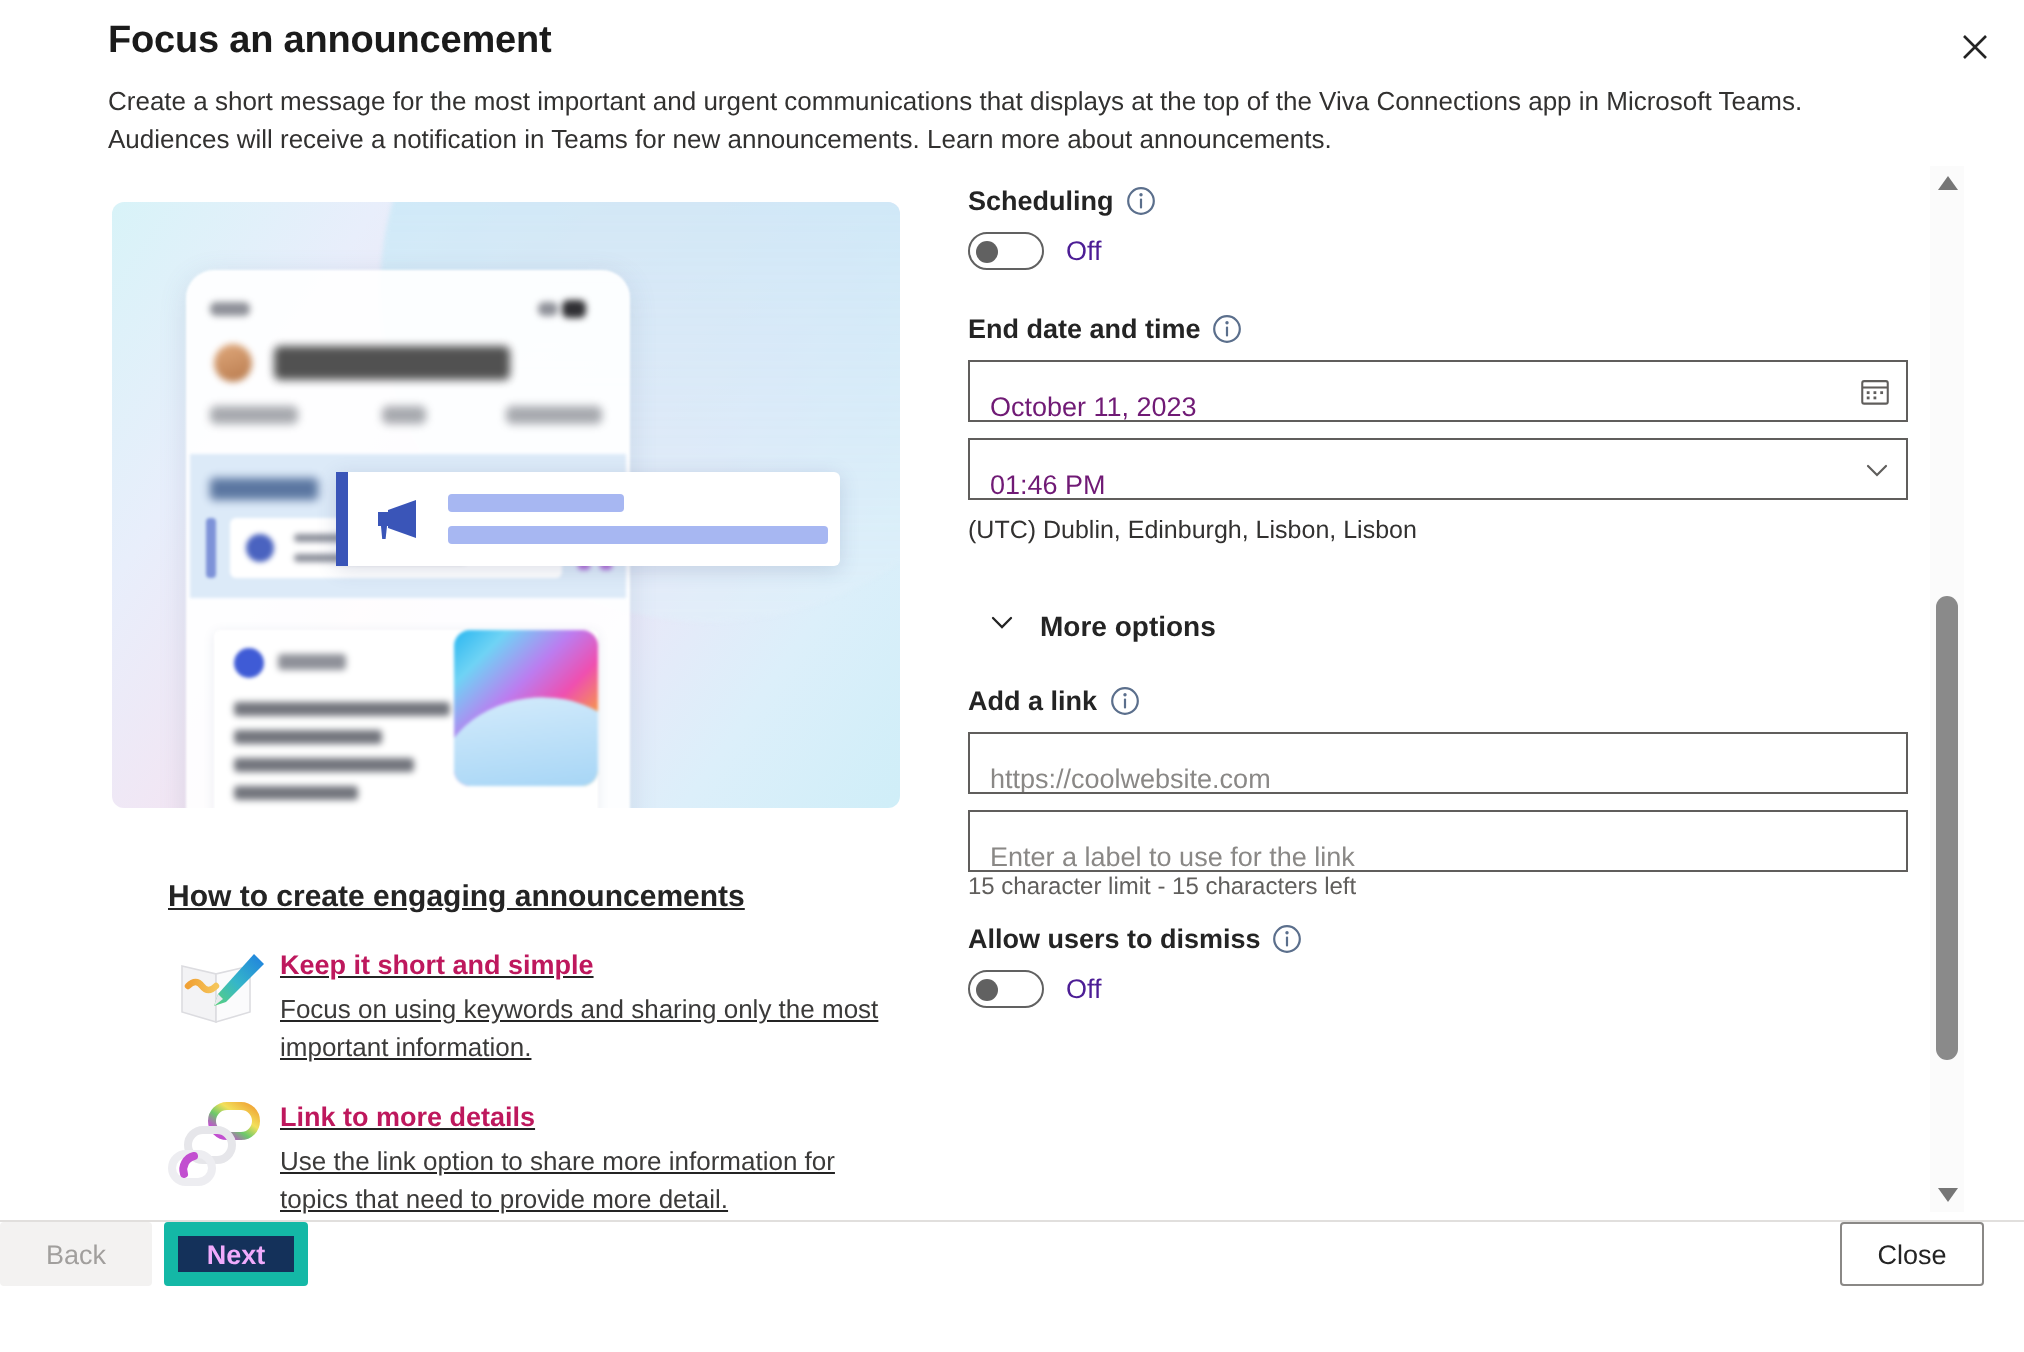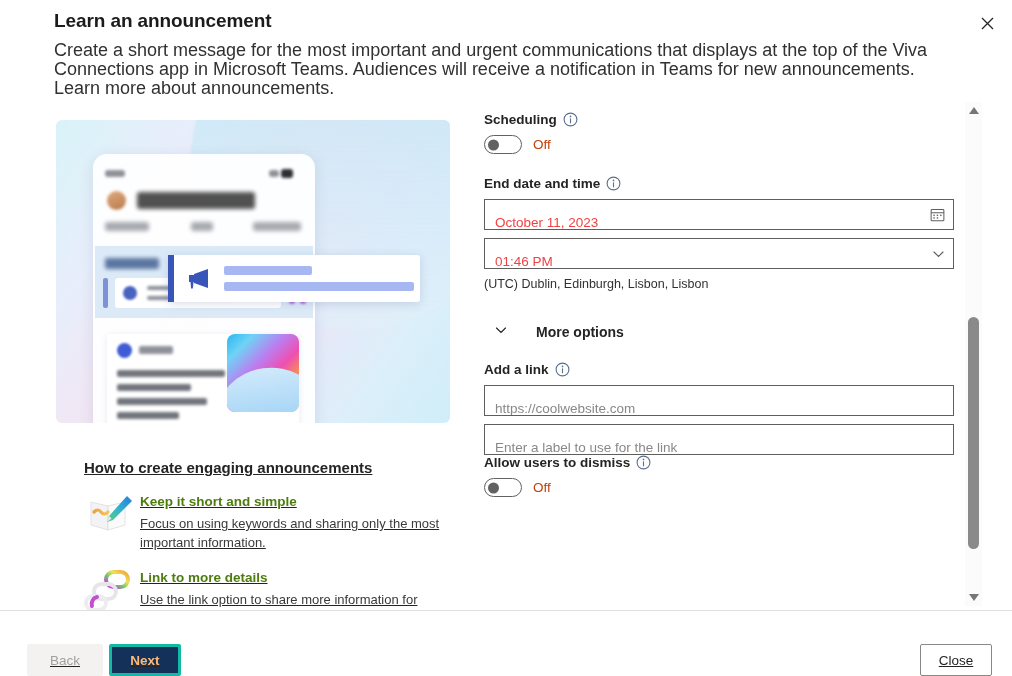--- a/index.html
+++ b/index.html
@@ -31,21 +31,21 @@
   .header h1 {
     margin: 0;
     font-size: 19px;
     font-weight: 600;
     letter-spacing: -0.1px;
     color: #1b1b1b;
     line-height: 26px;
   }
   .header p {
     margin: 7px 0 0 0;
-    font-size: 18px;
+    font-size: 13px;
     line-height: 19px;
     color: #323130;
     max-width: 910px;
   }
   .header p .learn-link {
     color: #323130;
     text-decoration: none;
     cursor: pointer;
   }
   .close-btn {
@@ -169,21 +169,21 @@
   .tip .tip-icon {
     flex: 0 0 56px;
     width: 56px; height: 52px;
     position: relative;
   }
   .tip .tip-body { padding-top: 2px; }
   .tip h3 {
     margin: 0;
     font-size: 13.5px;
     font-weight: 600;
-    color: #4d7c0f;
+    color: #be185d;
     line-height: 19px;
   }
   .tip p {
     margin: 3px 0 0 0;
     font-size: 13px;
     line-height: 19px;
     color: #3b3a39;
   }
 
   
@@ -219,30 +219,30 @@
     padding: 0;
   }
   .toggle .knob {
     position: absolute;
     left: 3px; top: 50%;
     transform: translateY(-50%);
     width: 11px; height: 11px;
     border-radius: 50%;
     background: #616161;
   }
-  .toggle-state { font-size: 13.5px; color: #c2410c; }
+  .toggle-state { font-size: 13.5px; color: #4c1d95; }
 
   .text-input {
     width: 100%;
     height: 31px;
     border: 1px solid #605e5c;
     background: #ffffff;
     font-family: "Liberation Sans", sans-serif;
     font-size: 13.5px;
-    color: #ef4444;
+    color: #701a75;
     padding: 16px 34px 0 10px;
     outline: none;
     display: block;
   }
   .text-input::placeholder { color: #8a8886; }
   .input-wrap { position: relative; margin-bottom: 8px; }
   .input-wrap .adornment {
     position: absolute;
     right: 9px; top: 50%;
     transform: translateY(-50%);
@@ -252,21 +252,21 @@
   }
   .timezone-note {
     font-size: 12.5px;
     color: #323130;
     margin: 2px 0 0 0;
   }
 
   .more-options {
     display: flex;
     align-items: center;
-    gap: 28px;
+    gap: 12px;
     margin: 32px 0 16px 10px;
     cursor: pointer;
     font-size: 14px;
     font-weight: 600;
     color: #242424;
   }
 
   .char-count {
     font-size: 12px;
     color: #605e5c;
@@ -296,24 +296,23 @@
     border-radius: 6px;
     cursor: pointer;
   }
 
   
   .footer {
     flex: 0 0 auto;
     height: 66px;
     border-top: 1px solid #e1dfdd;
     display: flex;
-    align-items: flex-end;
-    padding: 0 20px 0 27px;
+    align-items: flex-start;
+    padding: 0 20px 0 0;
     background: #ffffff;
-    text-decoration: underline;
   }
   .footer .left-btns { display: flex; gap: 6px; }
   .footer .right-btns { margin-left: auto; display: flex; gap: 10px; }
 
   .btn {
     font-family: "Liberation Sans", sans-serif;
     font-size: 13.5px;
     height: 32px;
     min-width: 74px;
     padding: 0 14px;
@@ -322,39 +321,39 @@
   }
   .btn-disabled {
     background: #f3f2f1;
     border: 1px solid #f3f2f1;
     color: #a19f9d;
     cursor: default;
     min-width: 76px;
   }
   .btn-primary {
     background: #14315a;
-    border: 3px solid #14b8a6;
-    color: #fdba74;
+    border: 7px solid #14b8a6;
+    color: #f0abfc;
     font-weight: 600;
     min-width: 72px;
   }
   .btn-secondary {
     background: #ffffff;
     border: 1px solid #8a8886;
     color: #242424;
     min-width: 72px;
   }
 </style>
 </head>
 <body>
 
 <div class="dialog">
 
   <div class="header">
-    <h1>Learn an announcement</h1>
+    <h1>Focus an announcement</h1>
     <p><span>Create a short message for the most important and urgent communications that displays at the top of the Viva Connections app in Microsoft Teams. Audiences will receive a notification in Teams for new announcements. </span><a class="learn-link" href="#">Learn more about announcements.</a></p>
     <button class="close-btn" aria-label="Close">
       <svg width="13" height="13" viewBox="0 0 13 13">
         <path d="M1 1 L12 12 M12 1 L1 12" stroke="#242424" stroke-width="1.3" fill="none"></path>
       </svg>
     </button>
   </div>
 
   <div class="body">
 
@@ -545,20 +544,21 @@
         </div>
 
         <div class="input-wrap">
           <input class="text-input" type="text" style="padding-right: 10px;" placeholder="https://coolwebsite.com">
         </div>
 
         <div class="input-wrap" style="margin-bottom:0;">
           <input class="text-input" type="text" style="padding-right: 10px;" placeholder="Enter a label to use for the link">
         </div>
 
+        <p class="char-count">15 character limit - 15 characters left</p>
 
         <div class="field-label">
           <span>Allow users to dismiss</span>
           <span class="info-icon">
             <svg width="15" height="15" viewBox="0 0 15 15">
               <circle cx="7.5" cy="7.5" r="6.4" fill="none" stroke="#5b6f8c" stroke-width="1.1"></circle>
               <circle cx="7.5" cy="4.4" r="0.85" fill="#5b6f8c"></circle>
               <rect x="6.95" y="6.2" width="1.1" height="5" rx="0.5" fill="#5b6f8c"></rect>
             </svg>
           </span>

